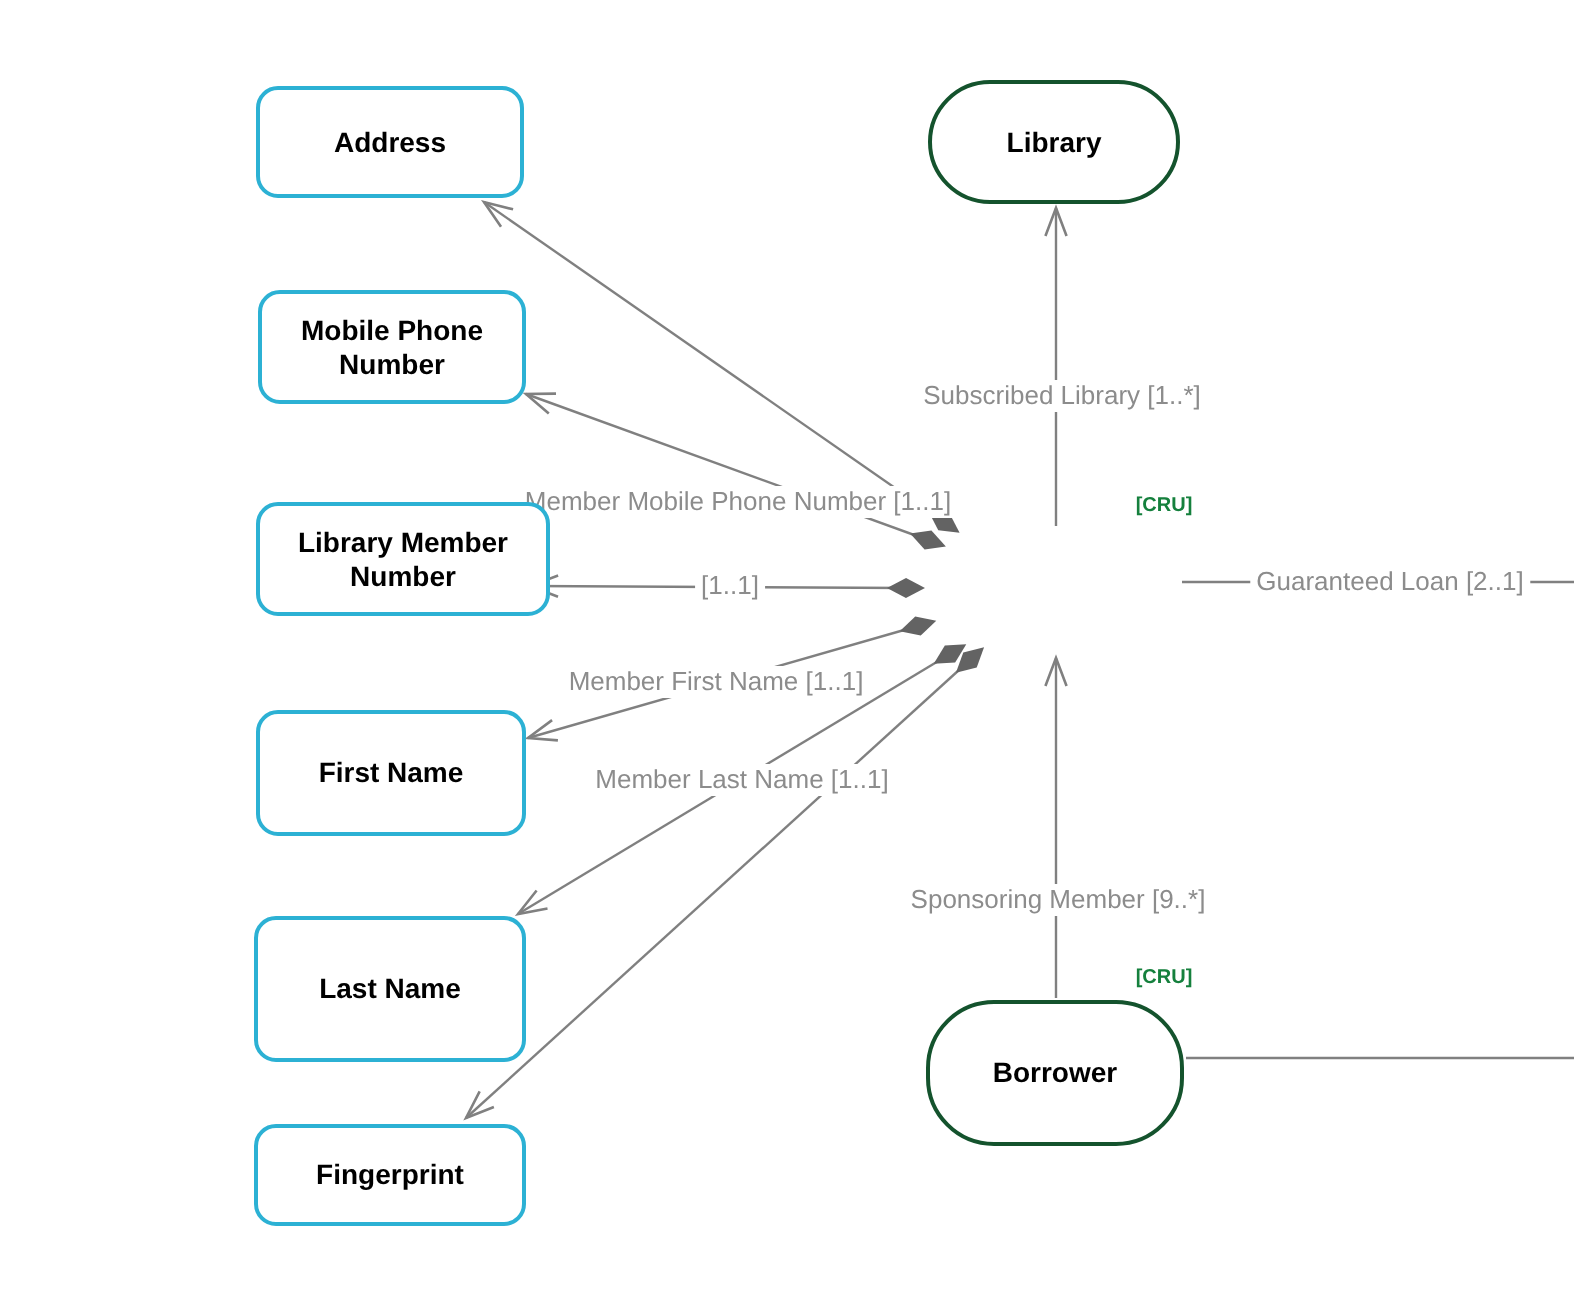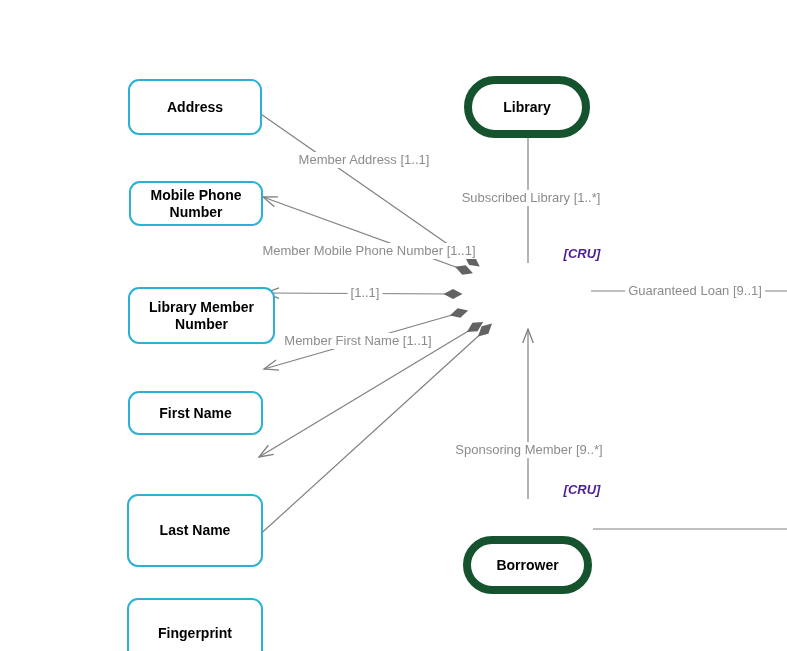--- a/index.html
+++ b/index.html
@@ -24,49 +24,47 @@
     color: #8c8c8c;
     font-size: 13px;
     line-height: 16px;
     padding: 0 3px;
     white-space: nowrap;
     z-index: 2;
   }
   .badge {
     position: absolute;
     transform: translate(-50%, -50%);
-    color: #4c1d95;
-    font-size: 13px;
+    color: #15803d;
+    font-size: 10px;
     font-weight: bold;
     white-space: nowrap;
     z-index: 3;
-    font-style: italic;
   }
   .node {
     position: absolute;
     box-sizing: border-box;
     background: #ffffff;
     color: #000000;
     font-size: 14px;
     font-weight: bold;
     line-height: 17px;
     display: flex;
     align-items: center;
     justify-content: center;
     text-align: center;
     z-index: 3;
     padding: 2px 10px;
-    margin-top: 36px;
   }
   .node.attribute {
     border: 2px solid #2cb1d4;
     border-radius: 11px;
   }
   .node.entity {
-    border: 8px solid #14532d;
+    border: 2px solid #14532d;
     border-radius: 34px;
   }
 </style>
 </head>
 <body>
 
 <div class="canvas">
 
   <svg id="edge-layer" xmlns="http://www.w3.org/2000/svg" viewBox="0 0 787 651">
       <line x1="472" y1="261" x2="242" y2="101" stroke="#808080" stroke-width="1.2"></line>
@@ -88,50 +86,50 @@
       <polyline points="246.94318570210422,553.4693967348366 233,559 239.83577187351318,545.6481378492255" fill="none" stroke="#808080" stroke-width="1.3"></polyline>
       <polygon points="477.96930701568107,336.38900275162314 481.6373669728299,326.2996352714111 492.03069298431893,323.61099724837686 488.3626330271701,333.7003647285889" fill="#636363" stroke="none"></polygon>
       <line x1="528" y1="263" x2="528" y2="104" stroke="#808080" stroke-width="1.2"></line>
       <polyline points="522.7158865008737,118.03845235516903 528,104 533.2841134991263,118.03845235516903" fill="none" stroke="#808080" stroke-width="1.3"></polyline>
       <line x1="528" y1="499" x2="528" y2="329" stroke="#808080" stroke-width="1.2"></line>
       <polyline points="522.7158865008737,343.038452355169 528,329 533.2841134991263,343.038452355169" fill="none" stroke="#808080" stroke-width="1.3"></polyline>
       <line x1="591" y1="291" x2="787" y2="291" stroke="#808080" stroke-width="1.2"></line>
       <line x1="593" y1="529" x2="787" y2="529" stroke="#808080" stroke-width="1.2"></line>
     </svg>
 
-  <div class="edge-label" style="left:364px; top:160px;">Member Address [1..1]</div>
   <div class="edge-label" style="left:369px; top:236px;margin-top:15px;">Member Mobile Phone Number [1..1]</div>
   <div class="edge-label" style="left:365px; top:293px;">[1..1]</div>
   <div class="edge-label" style="left:358px; top:341px;">Member First Name [1..1]</div>
+  <div class="edge-label" style="left:371px; top:390px;">Member Last Name [1..1]</div>
   <div class="edge-label" style="left:531px; top:156px;margin-top:42px;">Subscribed Library [1..*]</div>
   <div class="edge-label" style="left:529px; top:450px;">Sponsoring Member [9..*]</div>
-  <div class="edge-label" style="left:695px; top:291px;">Guaranteed Loan [9..1]</div>
+  <div class="edge-label" style="left:695px; top:291px;">Guaranteed Loan [2..1]</div>
 
   <div class="badge" style="left:582px; top:253px;">[CRU]</div>
   <div class="badge" style="left:582px; top:489px;">[CRU]</div>
 
   <div class="node attribute" style="left:128px; top:43px;  width:134px; height:56px;">
     <span>Address</span>
   </div>
-  <div class="node attribute" style="left:129px; top:145px; width:134px; height:45px;">
+  <div class="node attribute" style="left:129px; top:145px; width:134px; height:57px;">
     <span>Mobile Phone Number</span>
   </div>
   <div class="node attribute" style="left:128px; top:251px; width:147px; height:57px;">
     <span>Library Member Number</span>
   </div>
-  <div class="node attribute" style="left:128px; top:355px; width:135px; height:44px;">
+  <div class="node attribute" style="left:128px; top:355px; width:135px; height:63px;">
     <span>First Name</span>
   </div>
   <div class="node attribute" style="left:127px; top:458px; width:136px; height:73px;">
     <span>Last Name</span>
   </div>
-  <div class="node attribute" style="left:127px; top:562px; width:136px; height:71px;">
+  <div class="node attribute" style="left:127px; top:562px; width:136px; height:51px;">
     <span>Fingerprint</span>
   </div>
 
   <div class="node entity" style="left:464px; top:40px;  width:126px; height:62px;">
     <span>Library</span>
   </div>
-  <div class="node entity" style="left:463px; top:500px; width:129px; height:58px;">
+  <div class="node entity" style="left:463px; top:500px; width:129px; height:73px;">
     <span>Borrower</span>
   </div>
 
 </div>
 
 </body></html>

